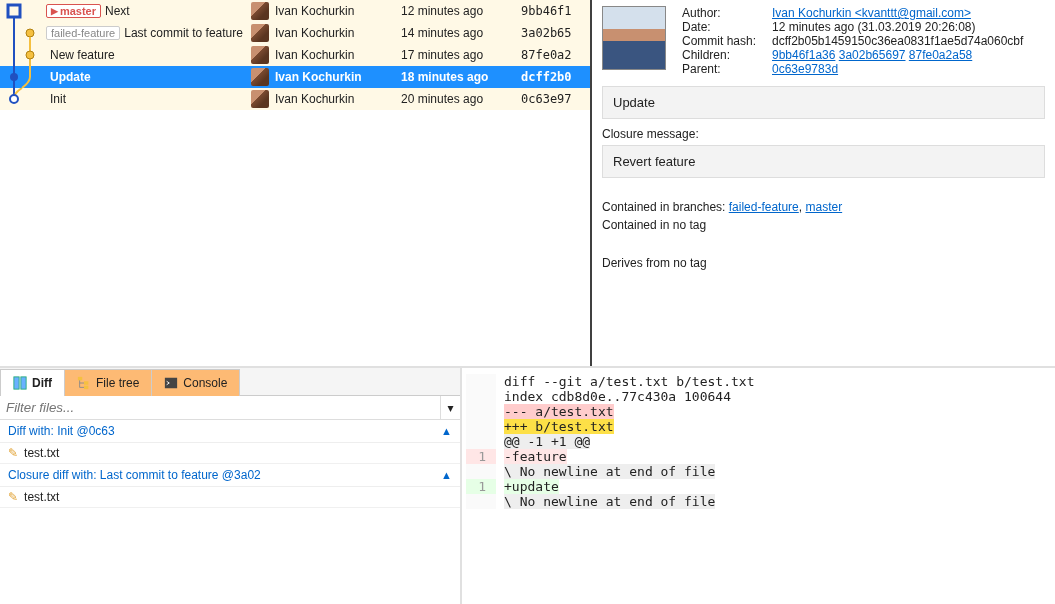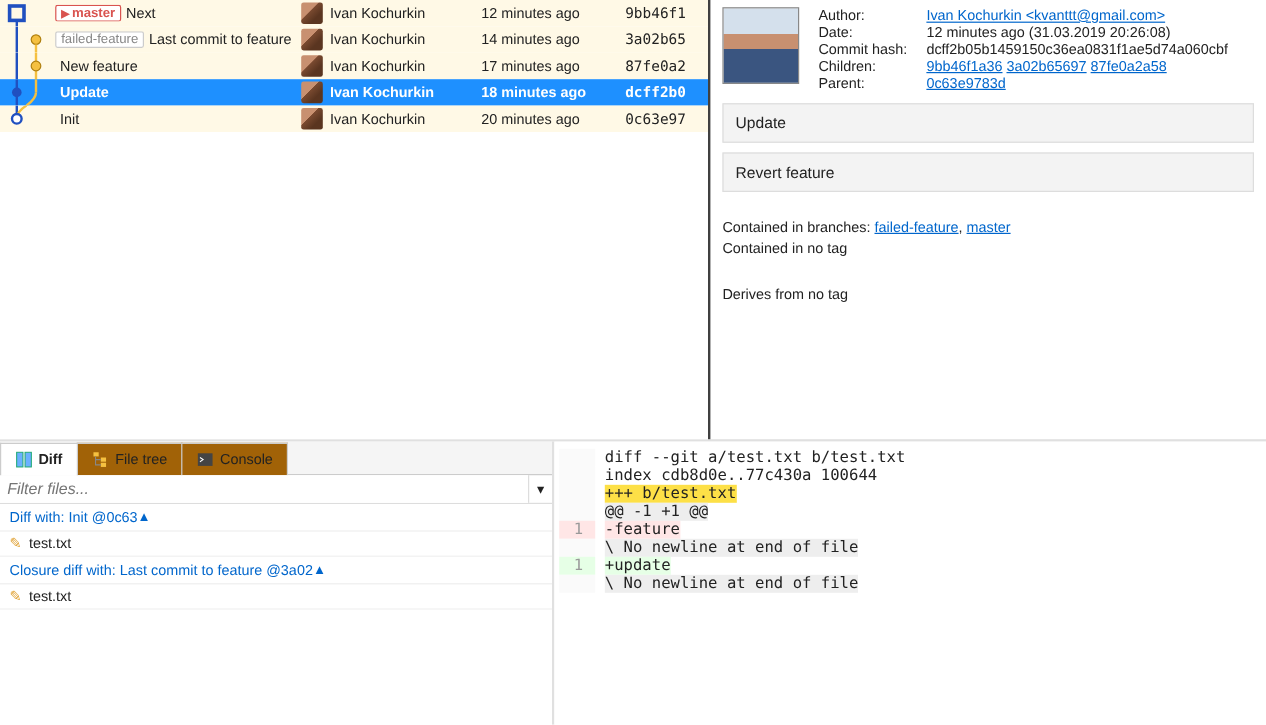--- a/index.html
+++ b/index.html
@@ -27,27 +27,27 @@
 .meta-grid { font-size: 12px; }
 .meta-row { display: flex; }
 .meta-label { width: 90px; }
 .meta-val a, a.link { color: #0066cc; text-decoration: underline; }
 .box { background: #f3f3f3; border: 1px solid #ddd; padding: 8px 10px; margin-bottom: 8px; font-size: 13px; }
 .sub-label { font-size: 12px; margin-bottom: 4px; }
 .foot-txt { font-size: 12px; margin-top: 20px; line-height: 1.5; }
 .bottom { flex: 1; display: flex; }
 .left-pane { width: 462px; border-right: 2px solid #e0e0e0; display:flex; flex-direction:column; }
 .tabs { display: flex; border-bottom: 1px solid #ccc; background: #f5f5f5; height: 28px; }
-.tab { display: flex; align-items: center; gap: 5px; padding: 0 12px; border: 1px solid #ccc; border-bottom: none; background: #a16207; margin-right: -1px; cursor: pointer; height: 27px; margin-top:1px; }
+.tab { display: flex; align-items: center; gap: 5px; padding: 0 12px; border: 1px solid #ccc; border-bottom: none; background: #fdba74; margin-right: -1px; cursor: pointer; height: 27px; margin-top:1px; }
 .tab.active { background: #fff; font-weight: bold; position:relative; z-index:1; }
 .tab-icon { width: 14px; height: 14px; }
 .filter { display:flex; border-bottom:1px solid #ddd; }
 .filter input { flex:1; border: none; padding: 4px 6px; color: #4c1d95; font-style: italic; outline:none; }
 .filter-dd { width:20px; border-left:1px solid #ddd; display:flex; align-items:center; justify-content:center; cursor:pointer; }
-.section-hdr { display:flex; align-items:center; padding: 4px 8px; color:#0066cc; border-bottom:1px solid #eee; cursor:pointer; }
+.section-hdr { display:flex; align-items:center; justify-content:space-between; padding: 4px 8px; color:#0066cc; border-bottom:1px solid #eee; cursor:pointer; }
 .chev { color:#0066cc; font-size:11px; }
 .file-item { display:flex; align-items:center; gap:6px; padding:3px 8px; border-bottom:1px solid #f0f0f0; }
 .pencil { color:#e0a030; font-size:12px; }
 .right-pane { flex:1; padding: 6px 4px; background:#fff; overflow:auto; }
 .diff-line { font-family: Consolas, monospace; font-size: 13px; white-space: pre; display:flex; }
 .diff-gutter { width:30px; text-align:right; padding-right:10px; color:#999; background:#fafafa; flex-shrink:0; }
 .diff-body { padding-left: 8px; }
 .bg-red-s { background:#ffcccc; }
 .bg-red-l { background:#ffe6e6; }
 .bg-grn-s { background:#fde047; }
@@ -182,20 +182,21 @@
               <div class="meta-label">Children:</div>
               <div class="meta-val" id="children-links"><a href="#" class="link">9bb46f1a36</a> <a href="#" class="link">3a02b65697</a> <a href="#" class="link">87fe0a2a58</a></div>
             </div>
           <div class="meta-row">
               <div class="meta-label">Parent:</div>
               <div class="meta-val"><a href="#" class="link">0c63e9783d</a></div>
             </div>
         </div>
       </div>
       <div class="box">Update</div>
+      <div class="sub-label">Closure message:</div>
       <div class="box">Revert feature</div>
       <div class="foot-txt">
         <span>Contained in branches: </span><span id="branch-links"><a href="#" class="link">failed-feature</a>, <a href="#" class="link">master</a></span><br>
         <span>Contained in no tag</span>
       </div>
       <div class="foot-txt">Derives from no tag</div>
     </div>
   </div>
 
   <div class="bottom">
@@ -252,20 +253,21 @@
           </div>
           <div class="file-item">
             <span class="pencil">✎</span>
             <span>test.txt</span>
           </div>
         </div>
     </div>
     <div class="right-pane" id="diff-view">
         <div class="diff-line"><span class="diff-gutter "></span><span class="diff-body"><span class="">diff --git a/test.txt b/test.txt</span></span></div>
         <div class="diff-line"><span class="diff-gutter "></span><span class="diff-body"><span class="">index cdb8d0e..77c430a 100644</span></span></div>
+        <div class="diff-line"><span class="diff-gutter "></span><span class="diff-body"><span class="bg-red-s">--- a/test.txt</span></span></div>
         <div class="diff-line"><span class="diff-gutter "></span><span class="diff-body"><span class="bg-grn-s">+++ b/test.txt</span></span></div>
         <div class="diff-line"><span class="diff-gutter "></span><span class="diff-body"><span class="bg-gry">@@ -1 +1 @@</span></span></div>
         <div class="diff-line"><span class="diff-gutter bg-red-l">1</span><span class="diff-body"><span class="bg-red-l">-feature</span></span></div>
         <div class="diff-line"><span class="diff-gutter "></span><span class="diff-body"><span class="bg-gry">\ No newline at end of file</span></span></div>
         <div class="diff-line"><span class="diff-gutter bg-grn-l">1</span><span class="diff-body"><span class="bg-grn-l">+update</span></span></div>
         <div class="diff-line"><span class="diff-gutter "></span><span class="diff-body"><span class="bg-gry">\ No newline at end of file</span></span></div>
       </div>
   </div>
 </div>
 

